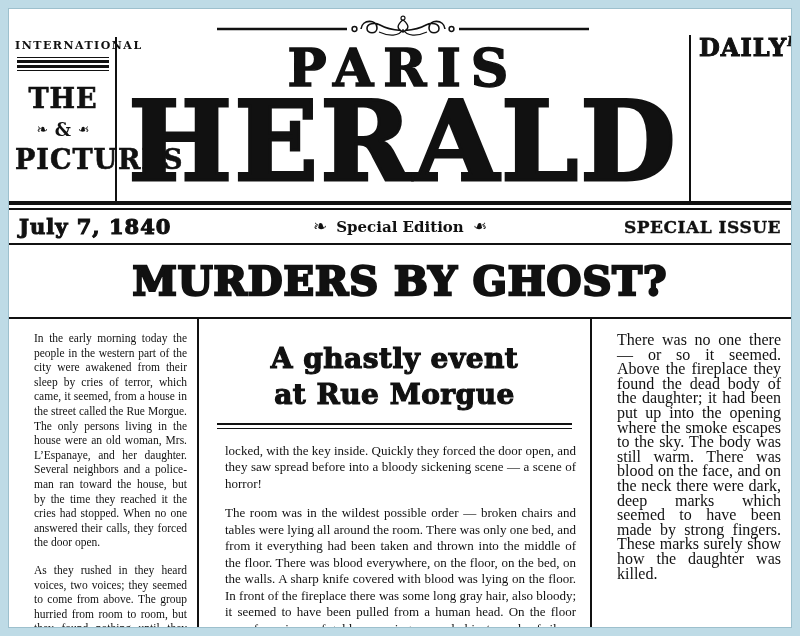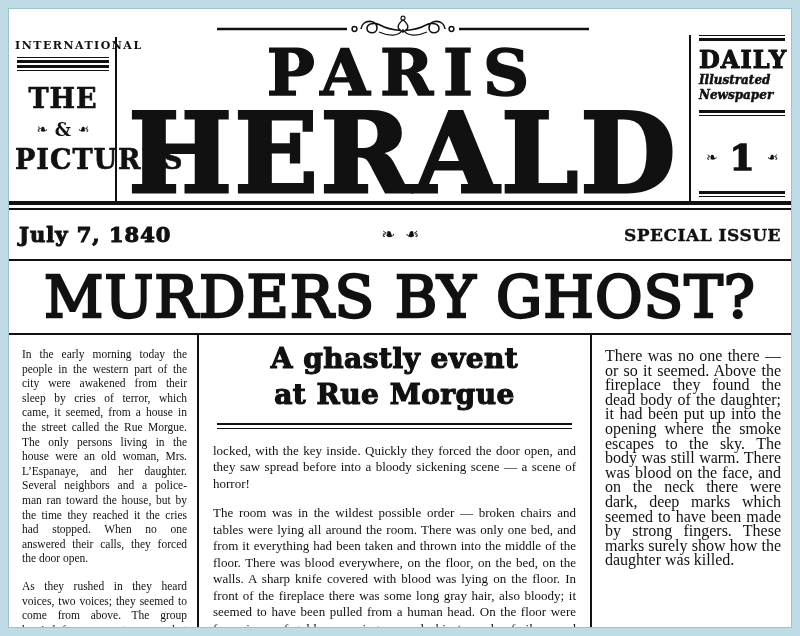--- a/index.html
+++ b/index.html
@@ -49,33 +49,33 @@
   }
   .fleuron{font-family:"DejaVu Sans", sans-serif;font-size:14px;line-height:1;display:inline-block;}
   .fleuron.mir{transform:scaleX(-1);}
   .mh-center{
     display:flex;flex-direction:column;align-items:center;
     padding-top:6px;overflow:hidden;
   }
   .flourish{flex:0 0 auto;margin-bottom:2px;}
   .title-top{
     font-family:"DejaVu Serif", serif;font-weight:bold;
-    font-size:64px;line-height:0.95;letter-spacing:10px;
+    font-size:52px;line-height:0.95;letter-spacing:10px;
     -webkit-text-stroke:1.5px #111;white-space:nowrap;
   }
   .title-main{
     font-family:"DejaVu Serif", serif;font-weight:bold;
     font-size:110px;line-height:0.98;letter-spacing:2px;
     -webkit-text-stroke:3px #111;white-space:nowrap;margin-top:-4px;
   }
   .mh-right{
     margin-top:26px;
     border-left:2px solid #111;
     padding:0 6px 0 8px;
-    display:flex;flex-direction:column;
+    display:flex;flex-direction:row;
     font-family:"DejaVu Serif", serif;text-align:left;
   }
   .rule2{display:flex;flex-direction:column;gap:2px;}
   .mh-right .rule2{margin:0 0 6px 0;}
   .daily{font-size:24px;font-weight:bold;letter-spacing:1px;-webkit-text-stroke:1px #111;line-height:1.1;}
   .illus{font-size:12px;font-weight:bold;line-height:1.25;font-style:italic;-webkit-text-stroke:0.5px #111;}
   .issue-row{
     display:flex;align-items:center;justify-content:center;gap:12px;
     flex:1;
   }
@@ -84,58 +84,58 @@
   
   .masthead-rule{
     flex:0 0 auto;height:3px;
     border-top:4px solid #111;border-bottom:2px solid #111;
   }
   
   .dateline{
     flex:0 0 auto;height:33px;
     border-bottom:2px solid #111;
     display:flex;align-items:center;
-    padding:8px 10px;
+    padding:0 10px;
   }
   .dl-left{flex:1;font-family:"DejaVu Serif", serif;font-weight:bold;font-size:21px;
     letter-spacing:1px;-webkit-text-stroke:1.1px #111;}
   .dl-center{flex:0 0 auto;display:flex;align-items:center;gap:9px;
     font-family:"DejaVu Serif", serif;font-weight:bold;font-size:15px;}
   .dl-center .fleuron{font-size:17px;}
   .dl-right{flex:1;text-align:right;font-family:"DejaVu Serif", serif;font-weight:bold;
     font-size:17px;letter-spacing:0.5px;-webkit-text-stroke:0.4px #111;}
   
   .headline-wrap{
     flex:0 0 auto;height:72px;
     border-bottom:2px solid #111;
     display:flex;align-items:center;justify-content:center;
   }
   .headline{
-    font-family:"DejaVu Serif", serif;font-weight:normal;
-    font-size:58px;letter-spacing:1px;line-height:1;
+    font-family:"DejaVu Serif", serif;font-weight:bold;
+    font-size:40px;letter-spacing:1px;line-height:1;
     -webkit-text-stroke:2.5px #111;white-space:nowrap;
   }
   
   .columns{
     flex:1;display:grid;grid-template-columns:190px 1fr 199px;
     overflow:hidden;
   }
   .col{overflow:hidden;}
   .col p{
-    margin:0 0 13px 0;
+    margin:0 0 13px 12px;
     text-align:justify;
   }
   .col-left{
     border-right:2px solid #111;
     padding:12px 10px 0 13px;
     font-size:11.5px;line-height:14.6px;
   }
   .col-center{
     border-right:2px solid #111;
-    padding:0 14px 0 14px;
+    padding:16px 14px 0 14px;
     font-size:13px;line-height:16.5px;
   }
   .col-right{
     padding:14px 10px 0 13px;
     font-size:16px;line-height:14.6px;
   }
   .sub-head{
     font-family:"DejaVu Serif", serif;font-weight:bold;
     font-size:28px;line-height:1.3;letter-spacing:0.5px;
     text-align:center;-webkit-text-stroke:1.2px #111;
@@ -216,20 +216,21 @@
         </div>
       </div>
     </div>
 
     <div class="masthead-rule"></div>
 
     <div class="dateline">
       <div class="dl-left">July 7, 1840</div>
       <div class="dl-center">
         <span class="fleuron">❧</span>
+        <span>Special Edition</span>
         <span class="fleuron mir">❧</span>
       </div>
       <div class="dl-right">SPECIAL ISSUE</div>
     </div>
 
     <div class="headline-wrap">
       <div class="headline">MURDERS BY GHOST?</div>
     </div>
 
     <div class="columns">

